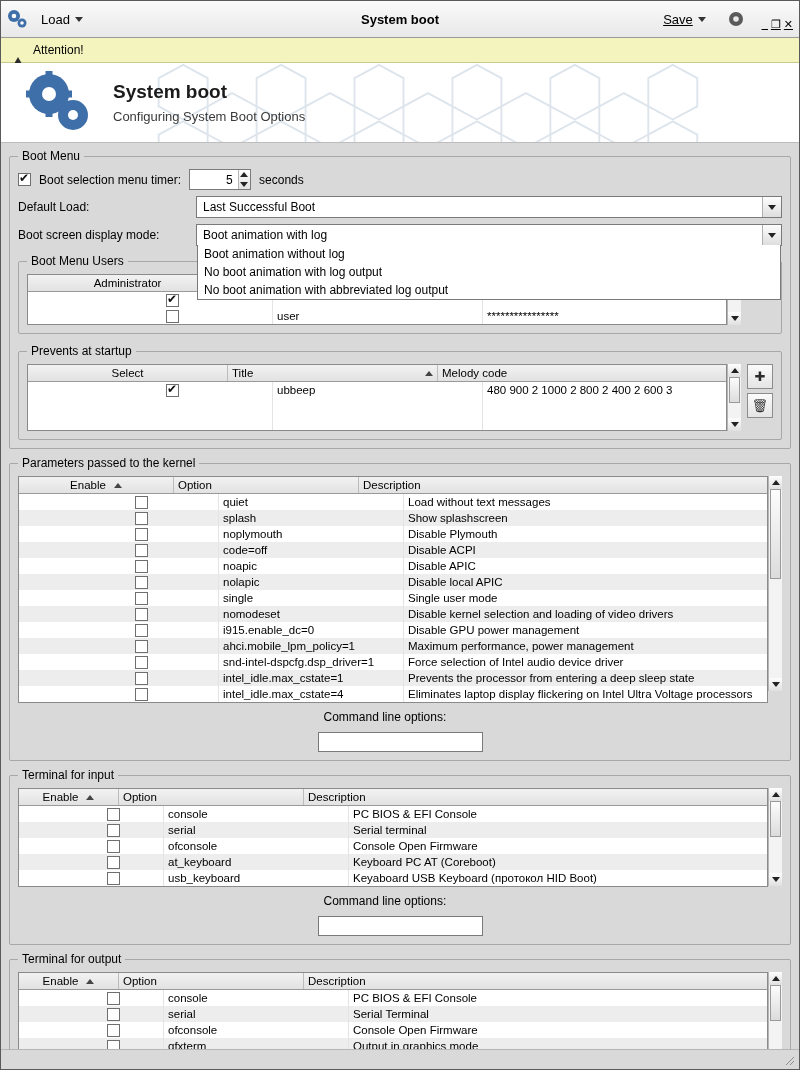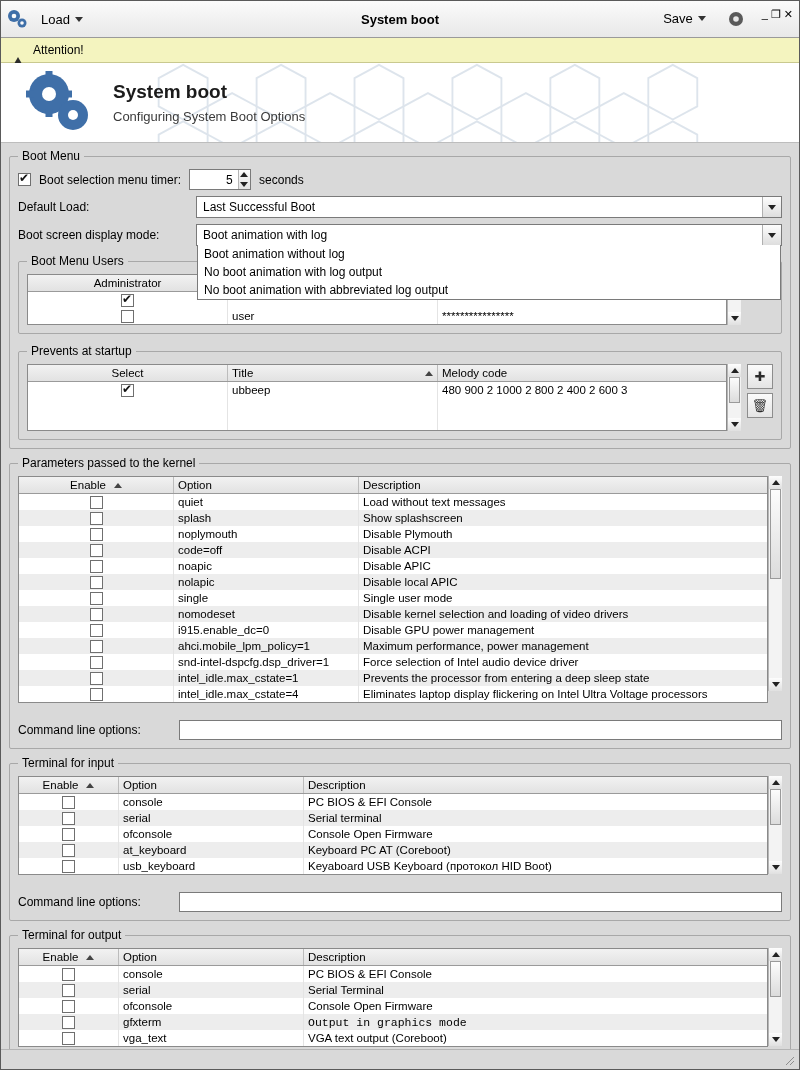--- a/index.html
+++ b/index.html
@@ -34,21 +34,21 @@
   .gears-icon { width: 24px; height: 22px; position: relative; }
   .menu-btn {
     display: flex; align-items: center; gap: 5px;
     font-size: 13px; padding: 2px 4px; cursor: default;
   }
   .caret { width: 0; height: 0; border-left: 4px solid transparent; border-right: 4px solid transparent; border-top: 5px solid #333; }
   .tb-title {
     position: absolute; left: 0; right: 0; text-align: center;
     font-size: 13px; font-weight: bold; pointer-events: none;
   }
-  .tb-right { margin-left: auto; display: flex; align-items: flex-start; gap: 16px; padding-right: 2px; }
+  .tb-right { margin-left: auto; display: flex; align-items: flex-end; gap: 16px; padding-right: 2px; text-decoration: underline; }
   .gear-btn { width: 20px; height: 20px; position: relative; }
   .winbtns { display: flex; align-items: flex-start; gap: 3px; font-size: 11px; }
   .winbtns span { line-height: 10px; cursor: default; }
   
   .attention {
     height: 25px;
     background: #f4f4bf;
     border-bottom: 1px solid #c9c98f;
     display: flex; align-items: center; gap: 7px;
     padding-left: 9px;
@@ -146,41 +146,41 @@
   .dropdown div { padding: 2px 6px; font-size: 12px; }
   
   .tbl { background: #fff; border: 1px solid #8a8a8a; position: relative; }
   .thead { display: flex; background: linear-gradient(#f2f2f2,#e2e2e2); border-bottom: 1px solid #9a9a9a; font-size: 11.5px; }
   .thead > div {
     padding: 2px 4px; border-right: 1px solid #bcbcbc;
     display: flex; align-items: center; position: relative;
   }
   .thead > div:last-child { border-right: 0; }
   .sortasc { margin-left: auto; width:0;height:0;border-left:4px solid transparent;border-right:4px solid transparent;border-bottom:5px solid #444; }
-  .trow { display: flex; font-size: 11.5px; height: 16px; }
+  .trow { display: flex; font-size: 11.5px; height: 16px; padding-left: 45px; }
   .trow > div { padding: 0 4px; border-right: 1px solid #e4e4e4; display: flex; align-items: center; overflow: hidden; white-space: nowrap; }
   .trow > div:last-child { border-right: 0; }
   .trow.alt { background: #ededed; }
   .cbcell { justify-content: center; }
   .vscroll {
     width: 14px; background: #eee; border-left: 1px solid #b5b5b5;
     display: flex; flex-direction: column; align-items: center;
     flex: 0 0 auto;
   }
   .vscroll .arw { height: 13px; display: flex; align-items: center; justify-content: center; width: 100%; background: linear-gradient(#fdfdfd,#e0e0e0); }
   .vscroll .thumbtrack { flex: 1; width: 100%; position: relative; background: #f3f3f3; }
   .vscroll .thumb { position: absolute; left: 1px; right: 1px; background: linear-gradient(#fcfcfc,#dcdcdc); border: 1px solid #9a9a9a; }
   .sidebtns { display: flex; flex-direction: column; gap: 4px; margin-left: 6px; }
   .iconbtn {
     width: 26px; height: 25px; background: linear-gradient(#fbfbfb,#e4e4e4);
     border: 1px solid #8d8d8d; display: flex; align-items: center; justify-content: center;
     font-size: 13px; color: #2b2b2b;
   }
   .tblwrap { display: flex; align-items: stretch; }
-  .cmdrow { display: flex; align-items: center; gap: 8px; margin-top: 17px; }
+  .cmdrow { display: flex; align-items: center; gap: 8px; margin-top: 7px; flex-direction: column; }
   .cmdrow input {
     flex: 1 1 auto; height: 20px; border: 1px solid #7a7a7a; background: #fff;
     font-size: 12px; padding: 0 4px; font-family: "Liberation Sans", sans-serif;
   }
   .statusbar {
     height: 20px; border-top: 1px solid #b5b5b5; background: #d9d9d9;
     display: flex; align-items: center; justify-content: flex-end; padding-right: 4px;
     flex: 0 0 auto;
   }
   .resize-grip { width: 12px; height: 12px; position: relative; }
@@ -643,21 +643,21 @@
                   <span class="cb"></span>
                 </div>
                 <div style="width: 185px;">ofconsole</div>
                 <div style="flex: 1 1 0%;">Console Open Firmware</div>
               </div>
               <div class="trow alt">
                 <div class="cbcell" style="width: 100px;">
                   <span class="cb"></span>
                 </div>
                 <div style="width: 185px;">gfxterm</div>
-                <div style="flex: 1 1 0%; font-family: Liberation Mono, monospace;">Output in graphics mode</div>
+                <div style="flex: 1 1 0%;">Output in graphics mode</div>
               </div>
               <div class="trow">
                 <div class="cbcell" style="width: 100px;">
                   <span class="cb"></span>
                 </div>
                 <div style="width: 185px;">vga_text</div>
                 <div style="flex: 1 1 0%;">VGA text output (Coreboot)</div>
               </div>
             </div>
         </div>

